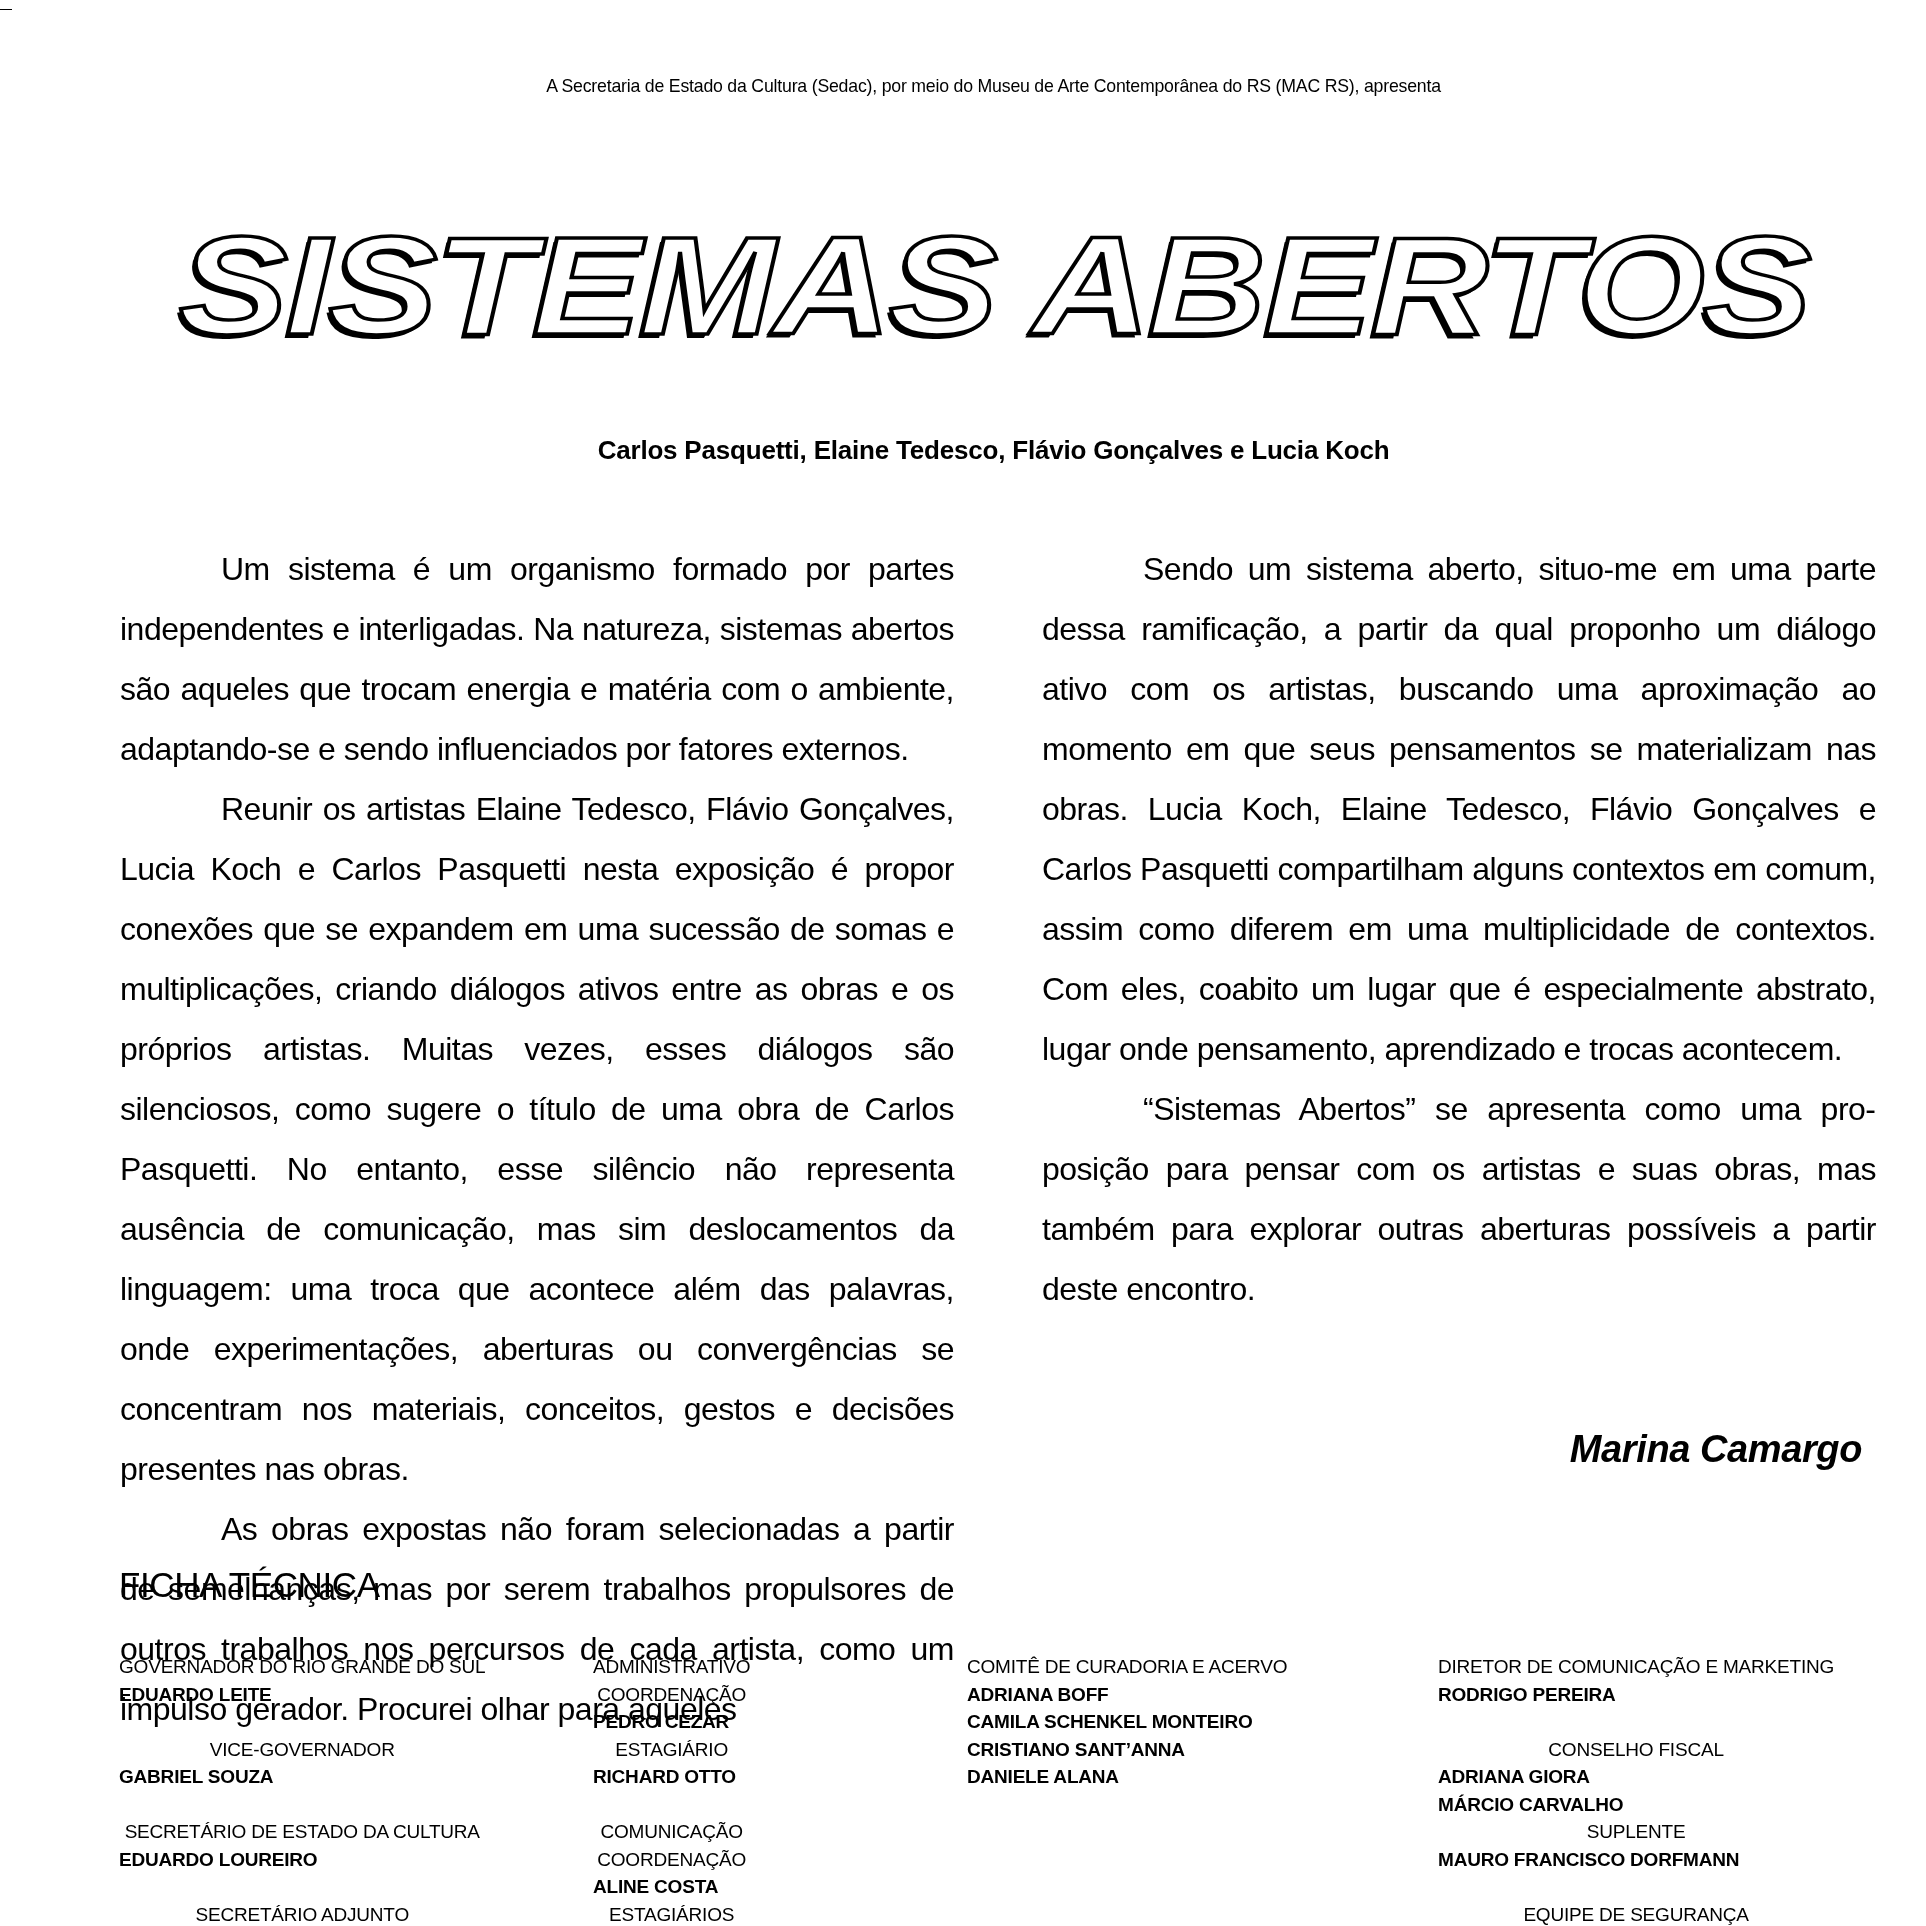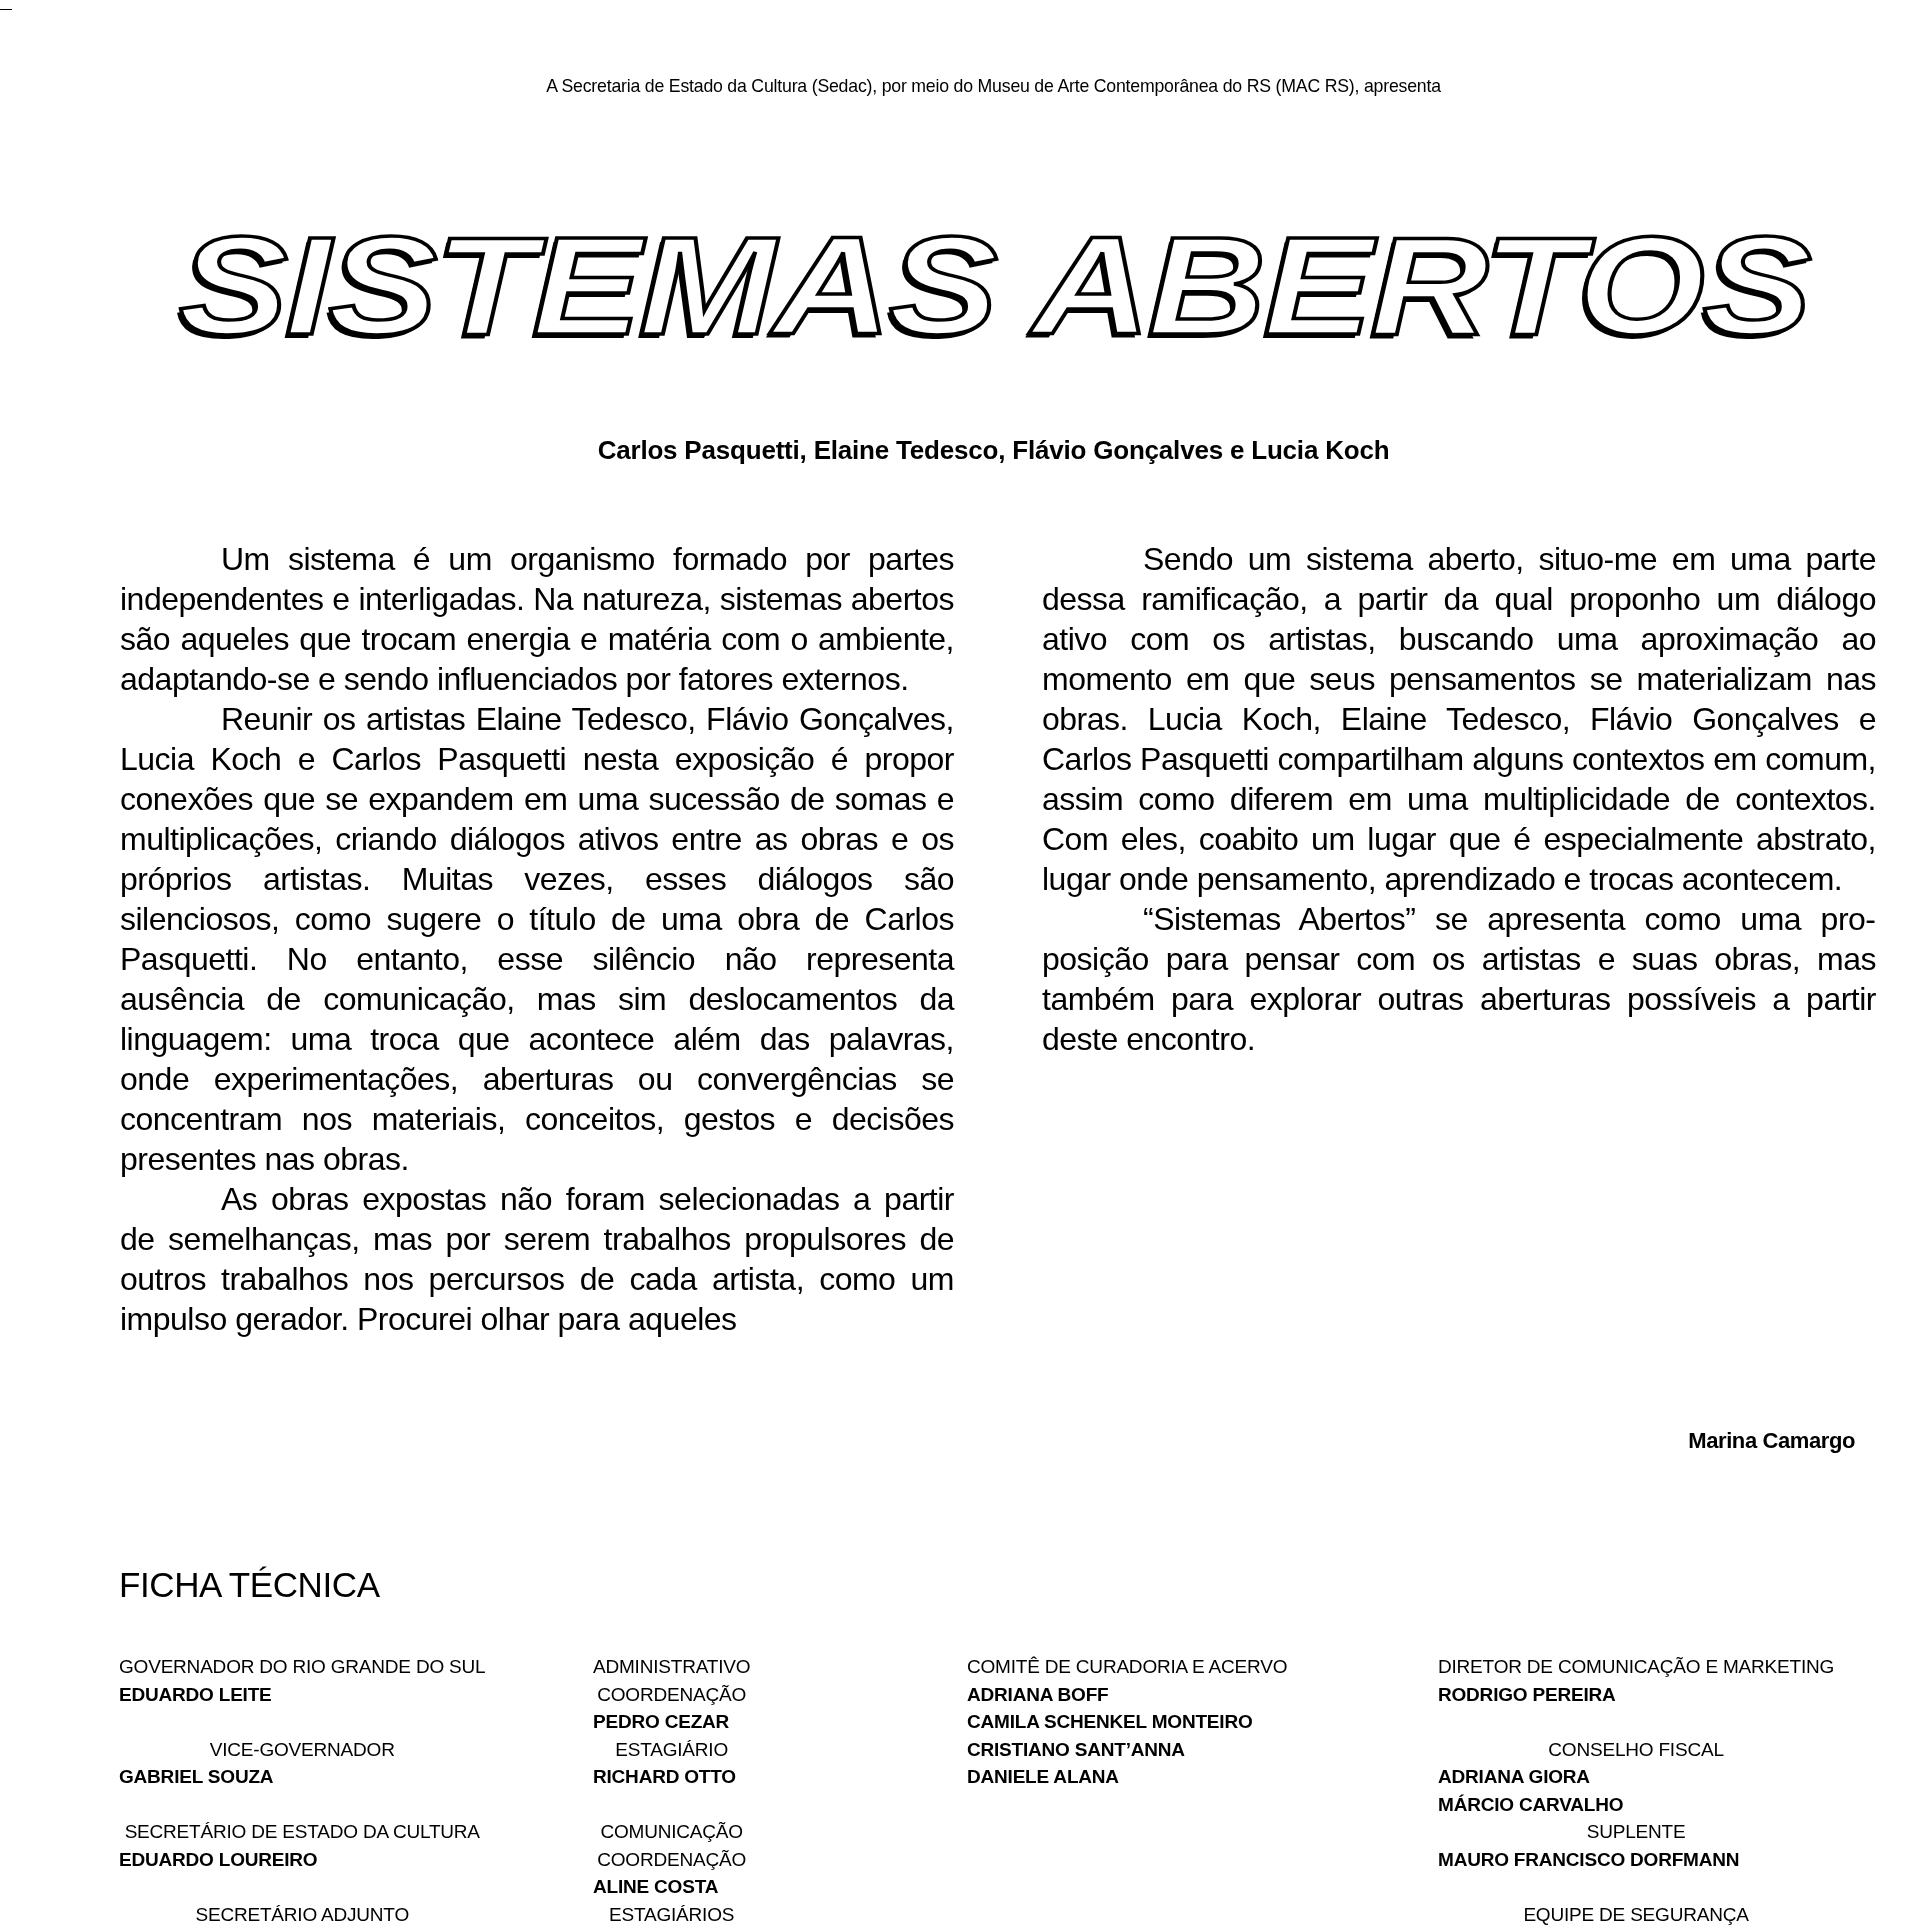--- a/index.html
+++ b/index.html
@@ -32,32 +32,32 @@
     text-shadow: -3.1px 3.9px 0 #000000;
   }
 
   .artists {
     position: absolute; top: 435px; left: 0; width: 1987px;
     text-align: center; font-weight: 700; font-size: 26px; letter-spacing: -0.2px;
   }
 
   .essay-col {
     position: absolute; top: 539px; width: 834px;
-    font-size: 32px; line-height: 40px;
+    font-size: 32px; line-height: 60px;
     text-align: justify; hyphens: manual;
     letter-spacing: -0.5px;
   }
   .essay-col p { text-indent: 101px; }
   .essay-col p.cont { text-indent: 0; }
   .essay-left { left: 120px; }
   .essay-right { left: 1042px; }
 
   .signature {
-    position: absolute; top: 1428px; right: 132px;
-    font-weight: 700; font-size: 22px; letter-spacing: -0.4px;
+    position: absolute; top: 1428px; right: 125px;
+    font-weight: 700; font-size: 38px; letter-spacing: -0.4px; font-style: italic;
   }
 
   .ficha-title {
     position: absolute; top: 1565px; left: 119px;
     font-size: 35px; font-weight: 400; letter-spacing: -0.4px; text-align: center;
   }
 
   .ficha-col {
     position: absolute; top: 1653px;
     font-size: 19px; line-height: 27.5px; letter-spacing: -0.2px;

